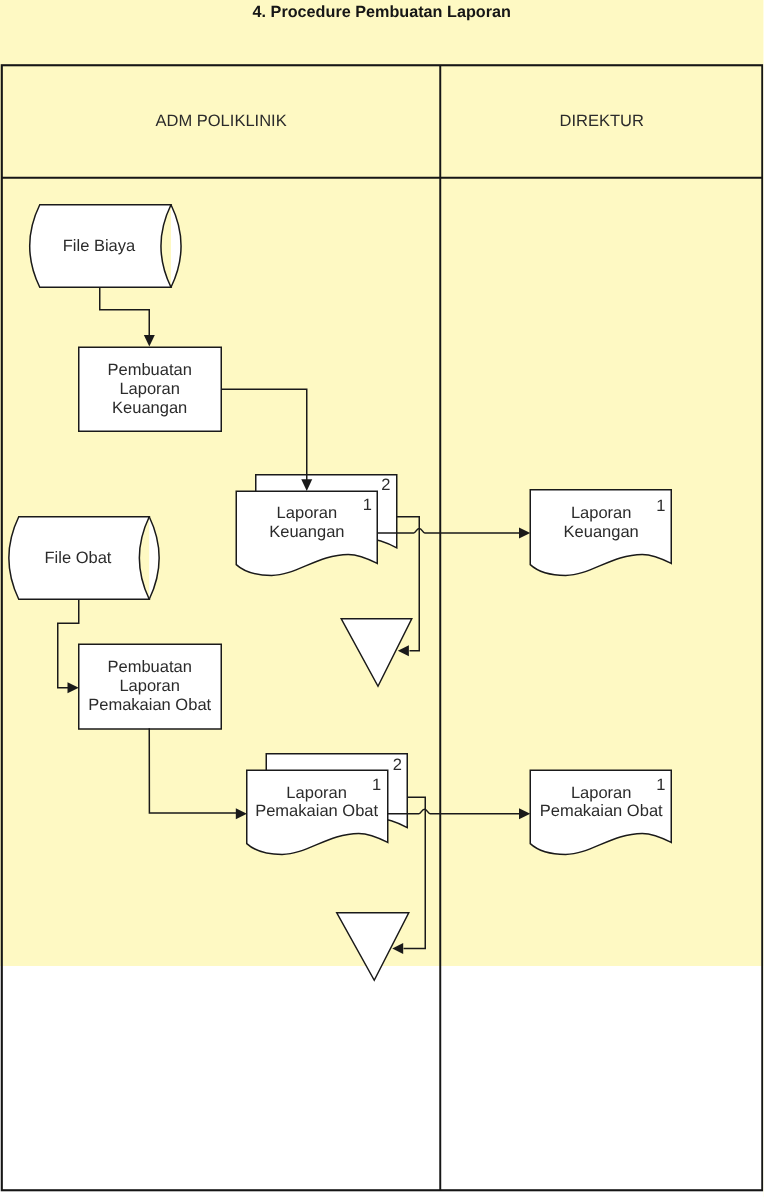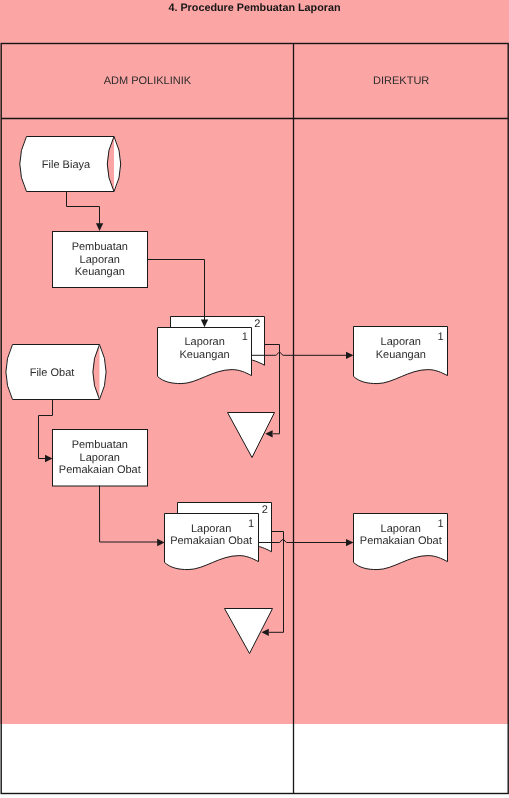--- a/index.html
+++ b/index.html
@@ -1,19 +1,19 @@
 <!DOCTYPE html>
 <html><head>
 <meta charset="utf-8">
 <style>
   html,body{margin:0;padding:0;background:#ffffff;}
   body{width:509px;height:798px;overflow:hidden;
        font-family:"Liberation Sans",sans-serif;
        -webkit-font-smoothing:antialiased;text-rendering:geometricPrecision;}
-  #stage{position:relative;width:509px;height:724px;background:#fca5a5;}
+  #stage{position:relative;width:509px;height:644px;background:#fef9c3;}
   svg#diagram{position:absolute;left:0;top:0;display:block;}
   text{font-family:"Liberation Sans",sans-serif;fill:#2b2b2b;}
   .doc-title{font-size:10.8px;font-weight:bold;fill:#161616;}
   .lane-title{font-size:11px;}
   .node-label{font-size:11px;}
   .copy-num{font-size:11px;}
   .shape{fill:#ffffff;stroke:#1a1a1a;stroke-width:1;stroke-linejoin:miter;}
   .conn{fill:none;stroke:#1a1a1a;stroke-width:1;}
   .arrow{fill:#1a1a1a;stroke:none;}
   .frame{fill:none;stroke:#161616;stroke-width:1.4;}

